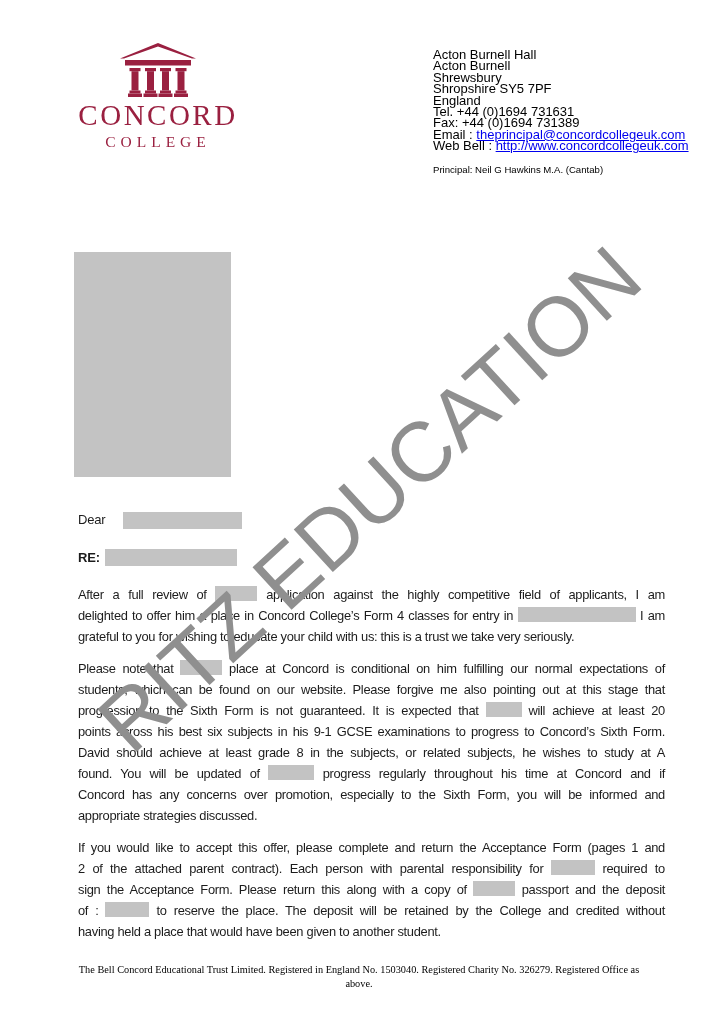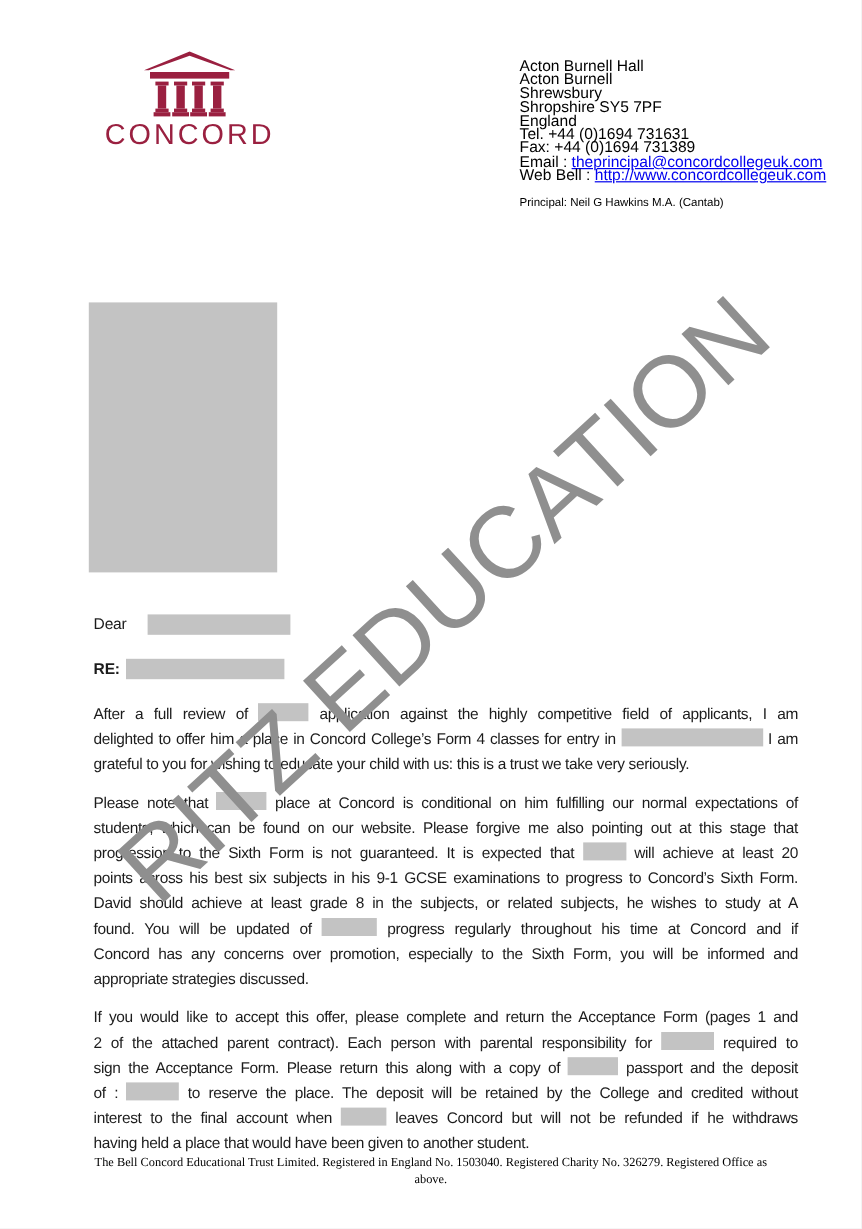--- a/index.html
+++ b/index.html
@@ -4,21 +4,21 @@
 <style>
   html,body{margin:0;padding:0;background:#e8e8e8;}
   .page{
     position:relative;width:718px;height:1024px;margin:0 auto;
     background:#ffffff;overflow:hidden;
     font-family:"Liberation Sans",sans-serif;color:#1c1c1c;
   }
   
   .logo{position:absolute;left:73px;top:42px;width:170px;text-align:center;color:var(--brand);}
   .logo svg{display:block;margin:0 auto 3px auto;}
-  .logo-name{font-family:Liberation Sans, sans-serif;font-size:24px;letter-spacing:2.5px;line-height:1.02;font-weight:400;}
+  .logo-name{font-family:Liberation Serif, serif;font-size:29px;letter-spacing:2.5px;line-height:1.02;font-weight:400;}
   .logo-sub{font-family:"Liberation Serif",serif;font-size:15.5px;letter-spacing:5px;margin-top:2px;font-weight:400;}
   
   .address{position:absolute;left:433px;top:49px;font-family:Liberation Sans, sans-serif;
     font-size:13px;line-height:11.4px;color:#000;}
   .address a{color:var(--link);text-decoration:underline;}
   .principal{position:absolute;left:433px;top:164px;font-family:Liberation Sans, sans-serif;
     font-size:9.6px;color:#000;}
   
   .photo-redact{position:absolute;left:74px;top:252px;width:157px;height:225px;background:var(--redact);}
   .redact-inline{display:inline-block;height:15px;background:var(--redact);vertical-align:-2px;}
@@ -73,20 +73,21 @@
           <rect x="42" y="48.5" width="11" height="3"></rect>
           <rect x="40.5" y="51.5" width="14" height="3.5"></rect>
 
         <rect x="57.5" y="26" width="11" height="3.2"></rect>
           <rect x="59.5" y="29.2" width="7" height="19.3"></rect>
           <rect x="57.5" y="48.5" width="11" height="3"></rect>
           <rect x="56" y="51.5" width="14" height="3.5"></rect>
       </g>
     </svg>
     <div class="logo-name">CONCORD</div>
+    <div class="logo-sub">COLLEGE</div>
   </div>
 
   <div class="address">
     <div class="addr-lines">
         <div>Acton Burnell Hall</div>
         <div>Acton Burnell</div>
         <div>Shrewsbury</div>
         <div>Shropshire SY5 7PF</div>
         <div>England</div>
         <div>Tel. +44 (0)1694 731631</div>
@@ -125,21 +126,20 @@
         <div class="line"><span>David should achieve at least grade 8 in the subjects, or related subjects, he wishes to study at A</span></div>
         <div class="line"><span>found.  You will be updated of</span> <span class="redact-inline" style="width: 46px;"></span> <span>progress regularly throughout his time at Concord and if</span></div>
         <div class="line"><span>Concord has any concerns over promotion, especially to the Sixth Form, you will be informed and</span></div>
         <div class="line last"><span>appropriate strategies discussed.</span></div>
       </div>
       <div class="para">
         <div class="line"><span>If you would like to accept this offer, please complete and return the Acceptance Form (pages 1 and</span></div>
         <div class="line"><span>2 of the attached parent contract).  Each person with parental responsibility for</span> <span class="redact-inline" style="width: 44px;"></span> <span>required to</span></div>
         <div class="line"><span>sign the Acceptance Form.  Please return this along with a copy of</span> <span class="redact-inline" style="width: 42px;"></span> <span>passport and the deposit</span></div>
         <div class="line"><span>of :</span> <span class="redact-inline" style="width: 44px;"></span> <span>to reserve the place.  The deposit will be retained by the College and credited without</span></div>
-        <div class="line"><span>interest to the final account when</span> <span class="redact-inline" style="width: 38px;"></span> <span>leaves Concord but will not be refunded if he withdraws</span></div>
         <div class="line last"><span>having held a place that would have been given to another student.</span></div>
       </div>
     </div>
 
   <div class="footer" id="footer">
       <div>The Bell Concord Educational Trust Limited.  Registered in England No. 1503040.  Registered Charity No. 326279. Registered Office as</div>
       <div>above.</div>
     </div>
 
 </div>

